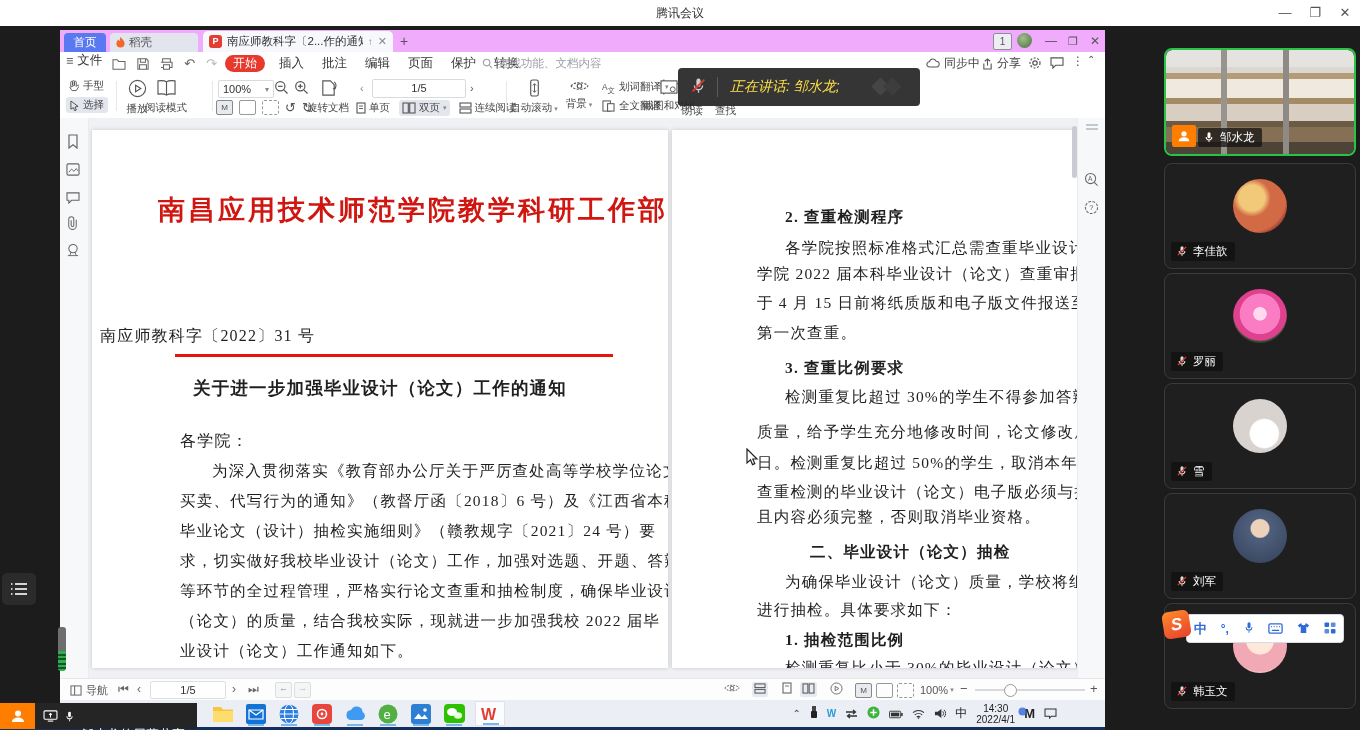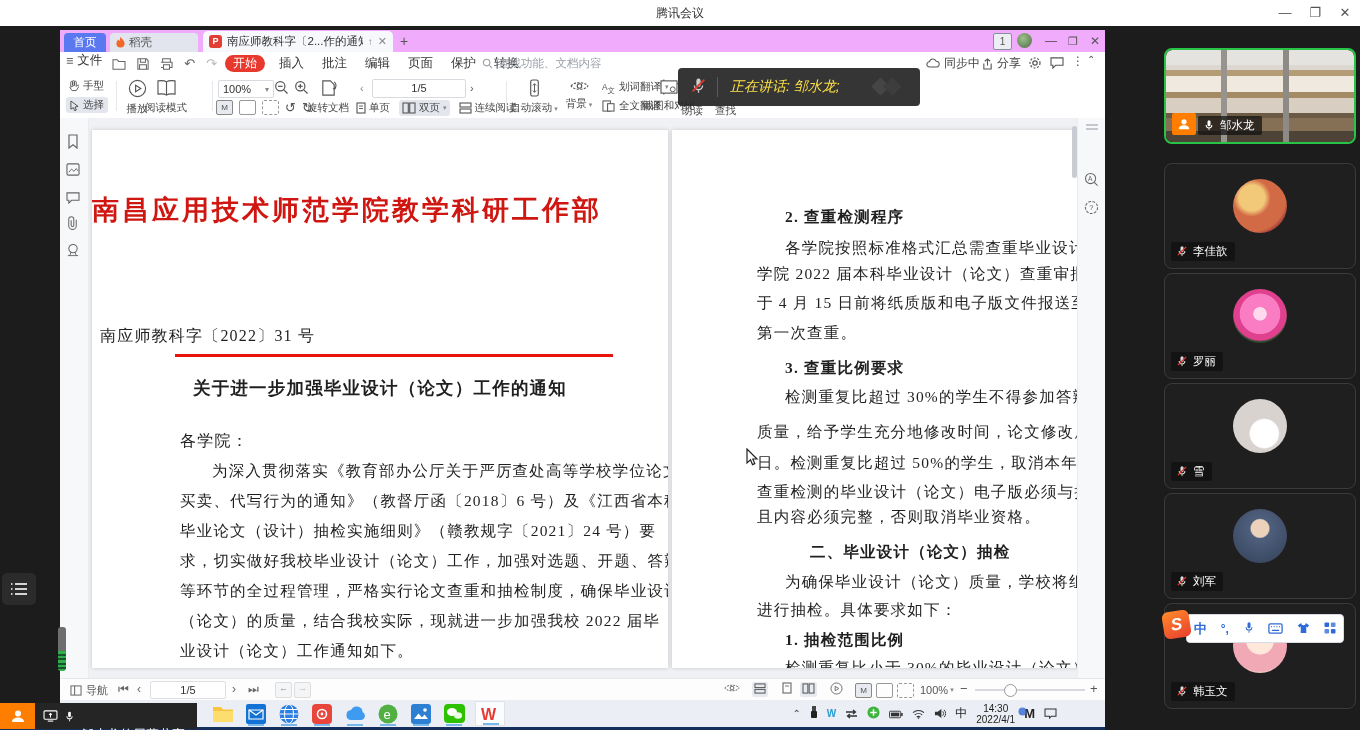--- a/index.html
+++ b/index.html
@@ -306,21 +306,21 @@
             <circle cx="14.5" cy="11" r="2.6" fill="none" stroke="#555" stroke-width="1"></circle>
           </svg>
         <div class="tlbl">截图和对比</div>
       </div>
       <div class="abs tlbl" style="left:622px;top:29px;"><span>朗读</span></div>
       <div class="abs tlbl" style="left:655px;top:29px;"><span>查找</span></div>
     </div>
 
     <div class="docarea">
       <div class="page" style="left:32px;width:576px;">
-        <div class="docline" style="left:0;right:0;top:70px;text-align:left;font-size:27px;font-weight:bold;color:#cf1610;letter-spacing:3px;">南昌应用技术师范学院教学科研工作部</div>
+        <div class="docline" style="left:0;right:0;top:70px;text-align:right;font-size:27px;font-weight:bold;color:#cf1610;letter-spacing:3px;">南昌应用技术师范学院教学科研工作部</div>
         <div class="docline" style="left:8px;right:0;top:196px;font-size:16px;">南应师教科字〔2022〕31 号</div>
         <div class="abs" style="left:83px;right:55px;top:224px;height:3px;background:#e8140c;"></div>
         <div class="docline" style="left:0;right:0;top:248px;text-align:center;font-size:17.5px;font-weight:bold;">关于进一步加强毕业设计（论文）工作的通知</div>
         <div class="docline" style="left:88px;top:301px;font-size:16px;">各学院：</div>
         <div>
             <div class="docline" style="left: 120px; top: 331px;">为深入贯彻落实《教育部办公厅关于严厉查处高等学校学位论文</div>
             <div class="docline" style="left: 88px; top: 361px;">买卖、代写行为的通知》（教督厅函〔2018〕6 号）及《江西省本科</div>
             <div class="docline" style="left: 88px; top: 391px;">毕业论文（设计）抽检实施细则》（赣教规字〔2021〕24 号）要</div>
             <div class="docline" style="left: 88px; top: 421px;">求，切实做好我校毕业设计（论文）工作，加强对选题、开题、答辩</div>
             <div class="docline" style="left: 88px; top: 451px;">等环节的全过程管理，严格实行论文查重和抽检制度，确保毕业设计</div>
@@ -456,21 +456,21 @@
     </span>
     <span style="width:1px;height:20px;background:#5a5a5a;margin-right:12px;"></span>
     <span style="color:#fde047;font-size:14px;font-style:italic;">正在讲话: 邹水龙;</span>
     <span style="margin-left:auto;margin-right:14px;position:relative;width:34px;height:22px;">
       <span style="position:absolute;left:2px;top:4px;width:13px;height:13px;background:#454545;transform:rotate(45deg);"></span>
       <span style="position:absolute;left:14px;top:4px;width:13px;height:13px;background:#3d3d3d;transform:rotate(45deg);"></span>
     </span>
   </div>
 
   <div class="ppanel">
-      <div class="ptile speaking" style="top: 22px; height: 96px;">
+      <div class="ptile speaking" style="top: 22px; height: 108px;">
         <div class="av-video"></div>
         <span class="badge">
           <svg width="14" height="14" viewBox="0 0 16 16" fill="#fff">
             <circle cx="8" cy="5.5" r="3"></circle>
             <path d="M2 14c0-3 2.7-4.5 6-4.5s6 1.5 6 4.5z"></path>
           </svg>
         </span>
         <span class="pname" style="left: 32px;">
           <span><svg width="12" height="12" viewBox="0 0 16 16">
               <g fill="#fff">

